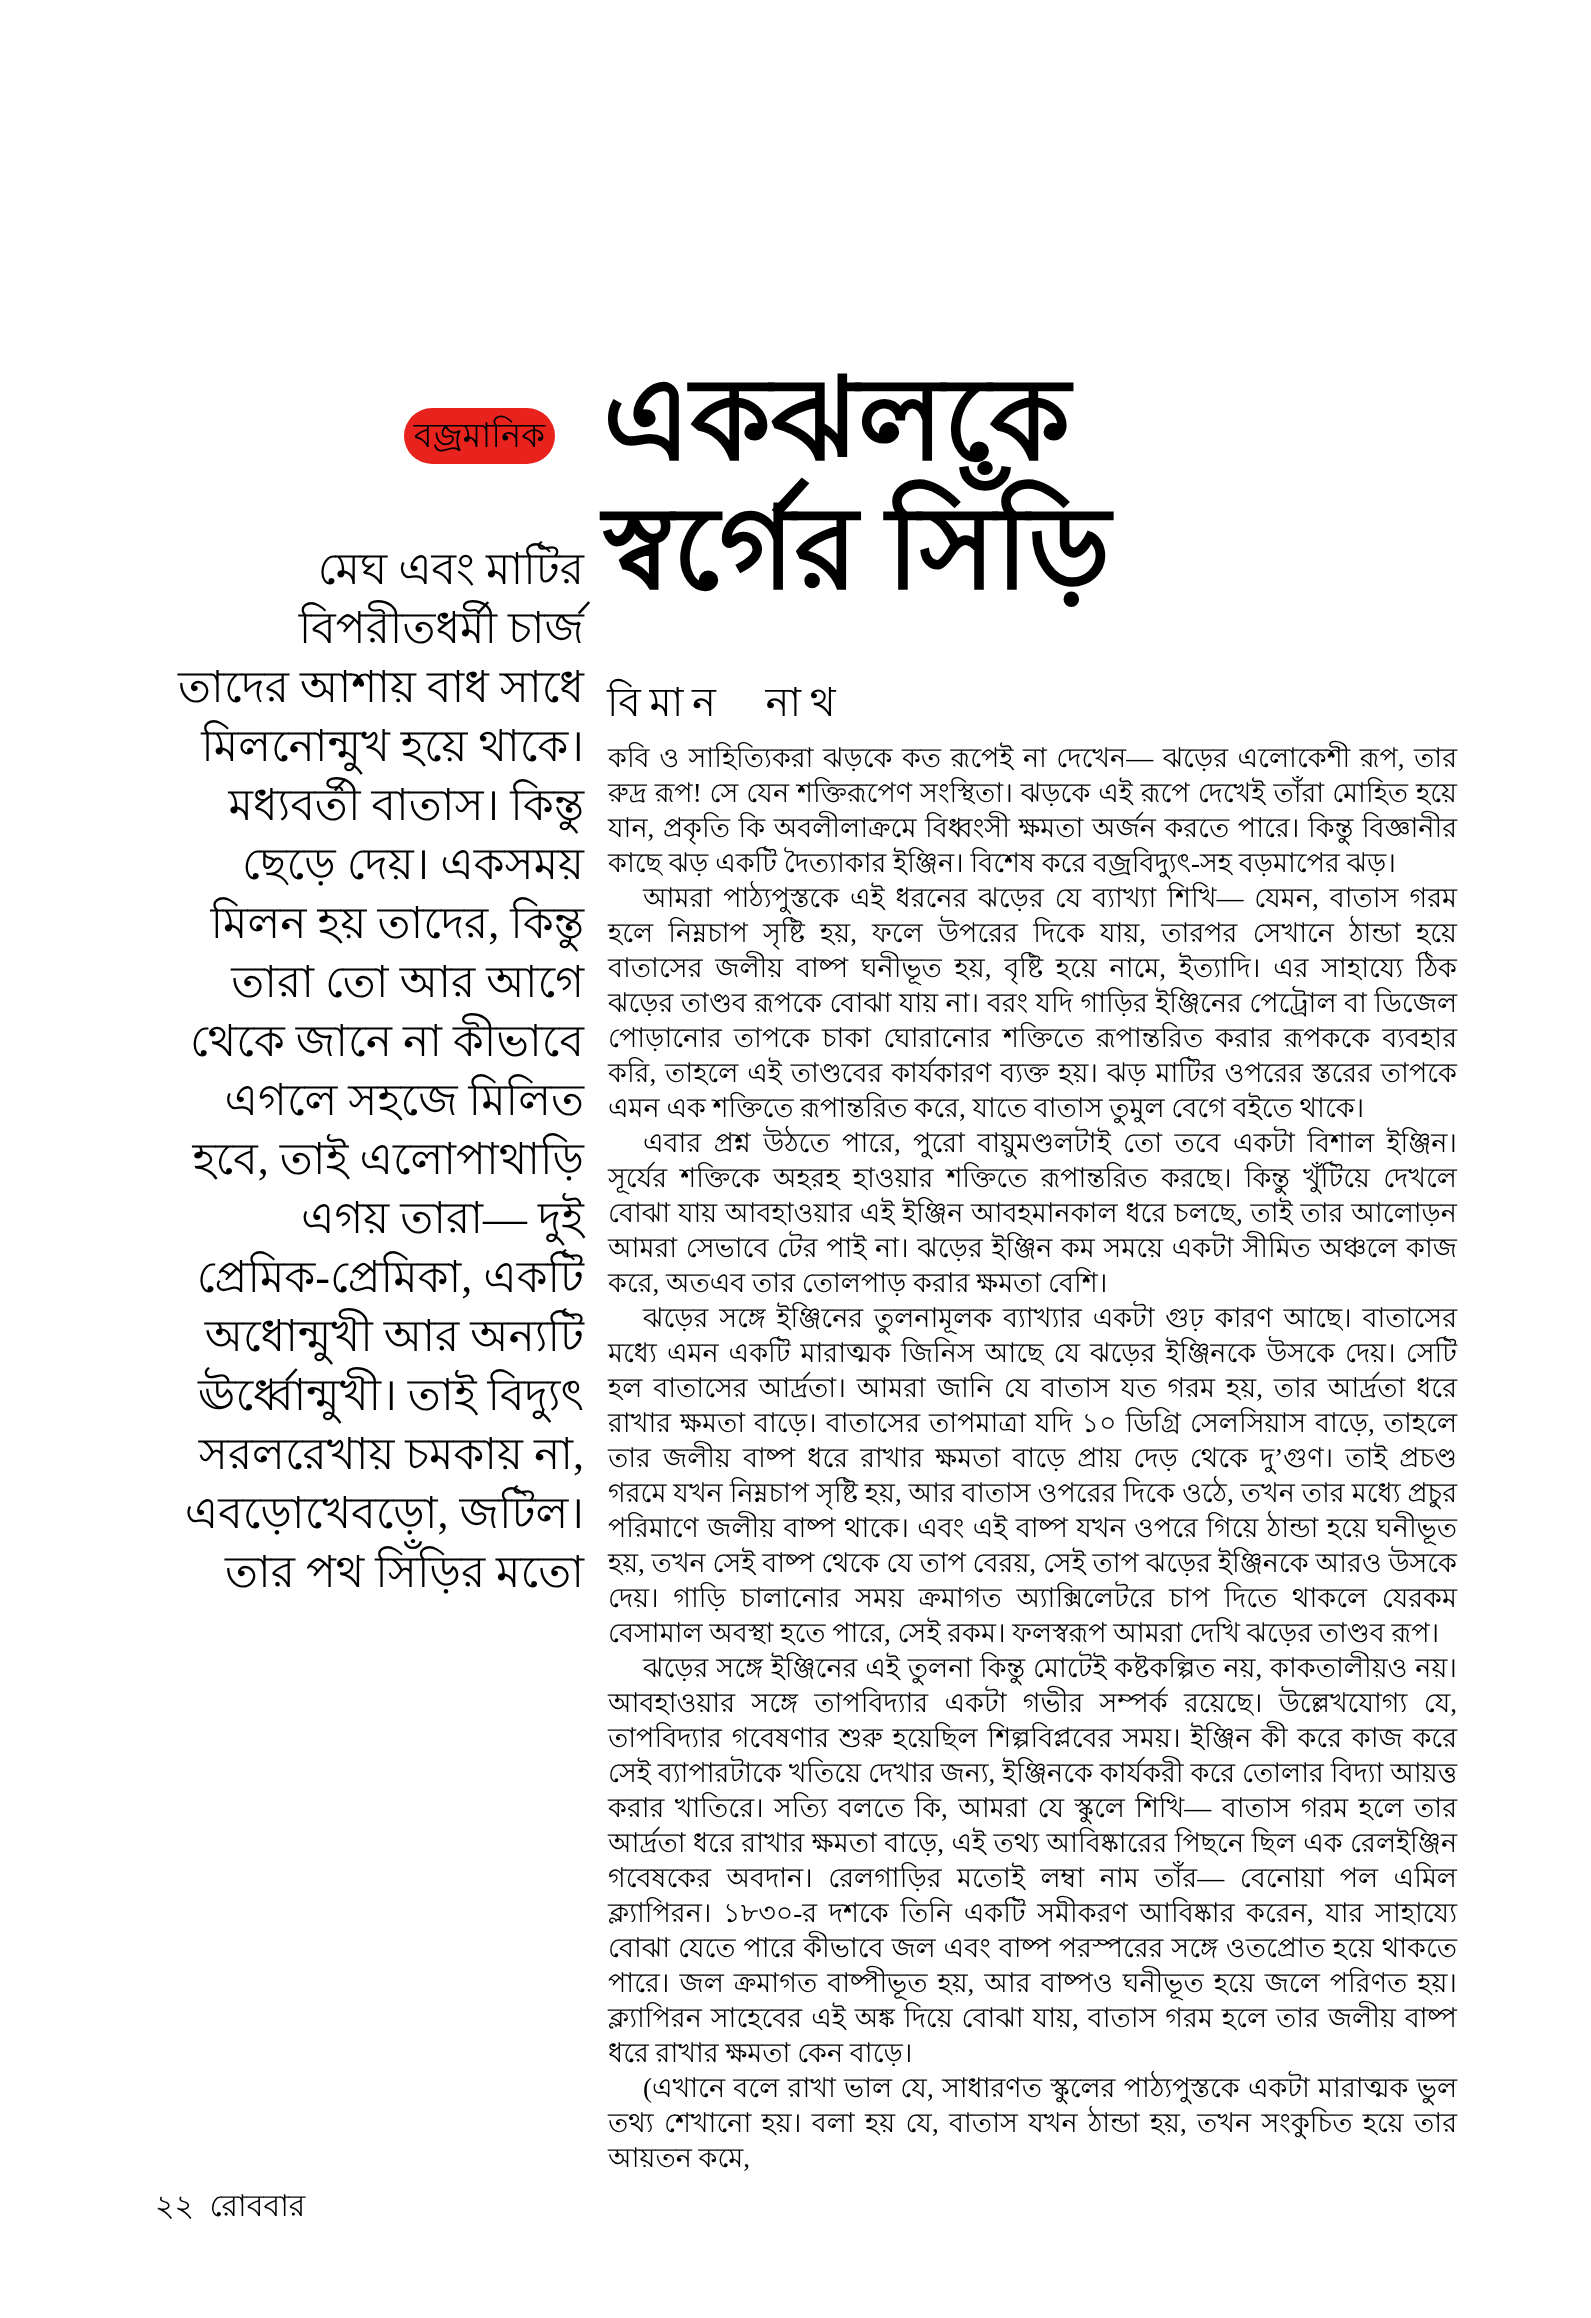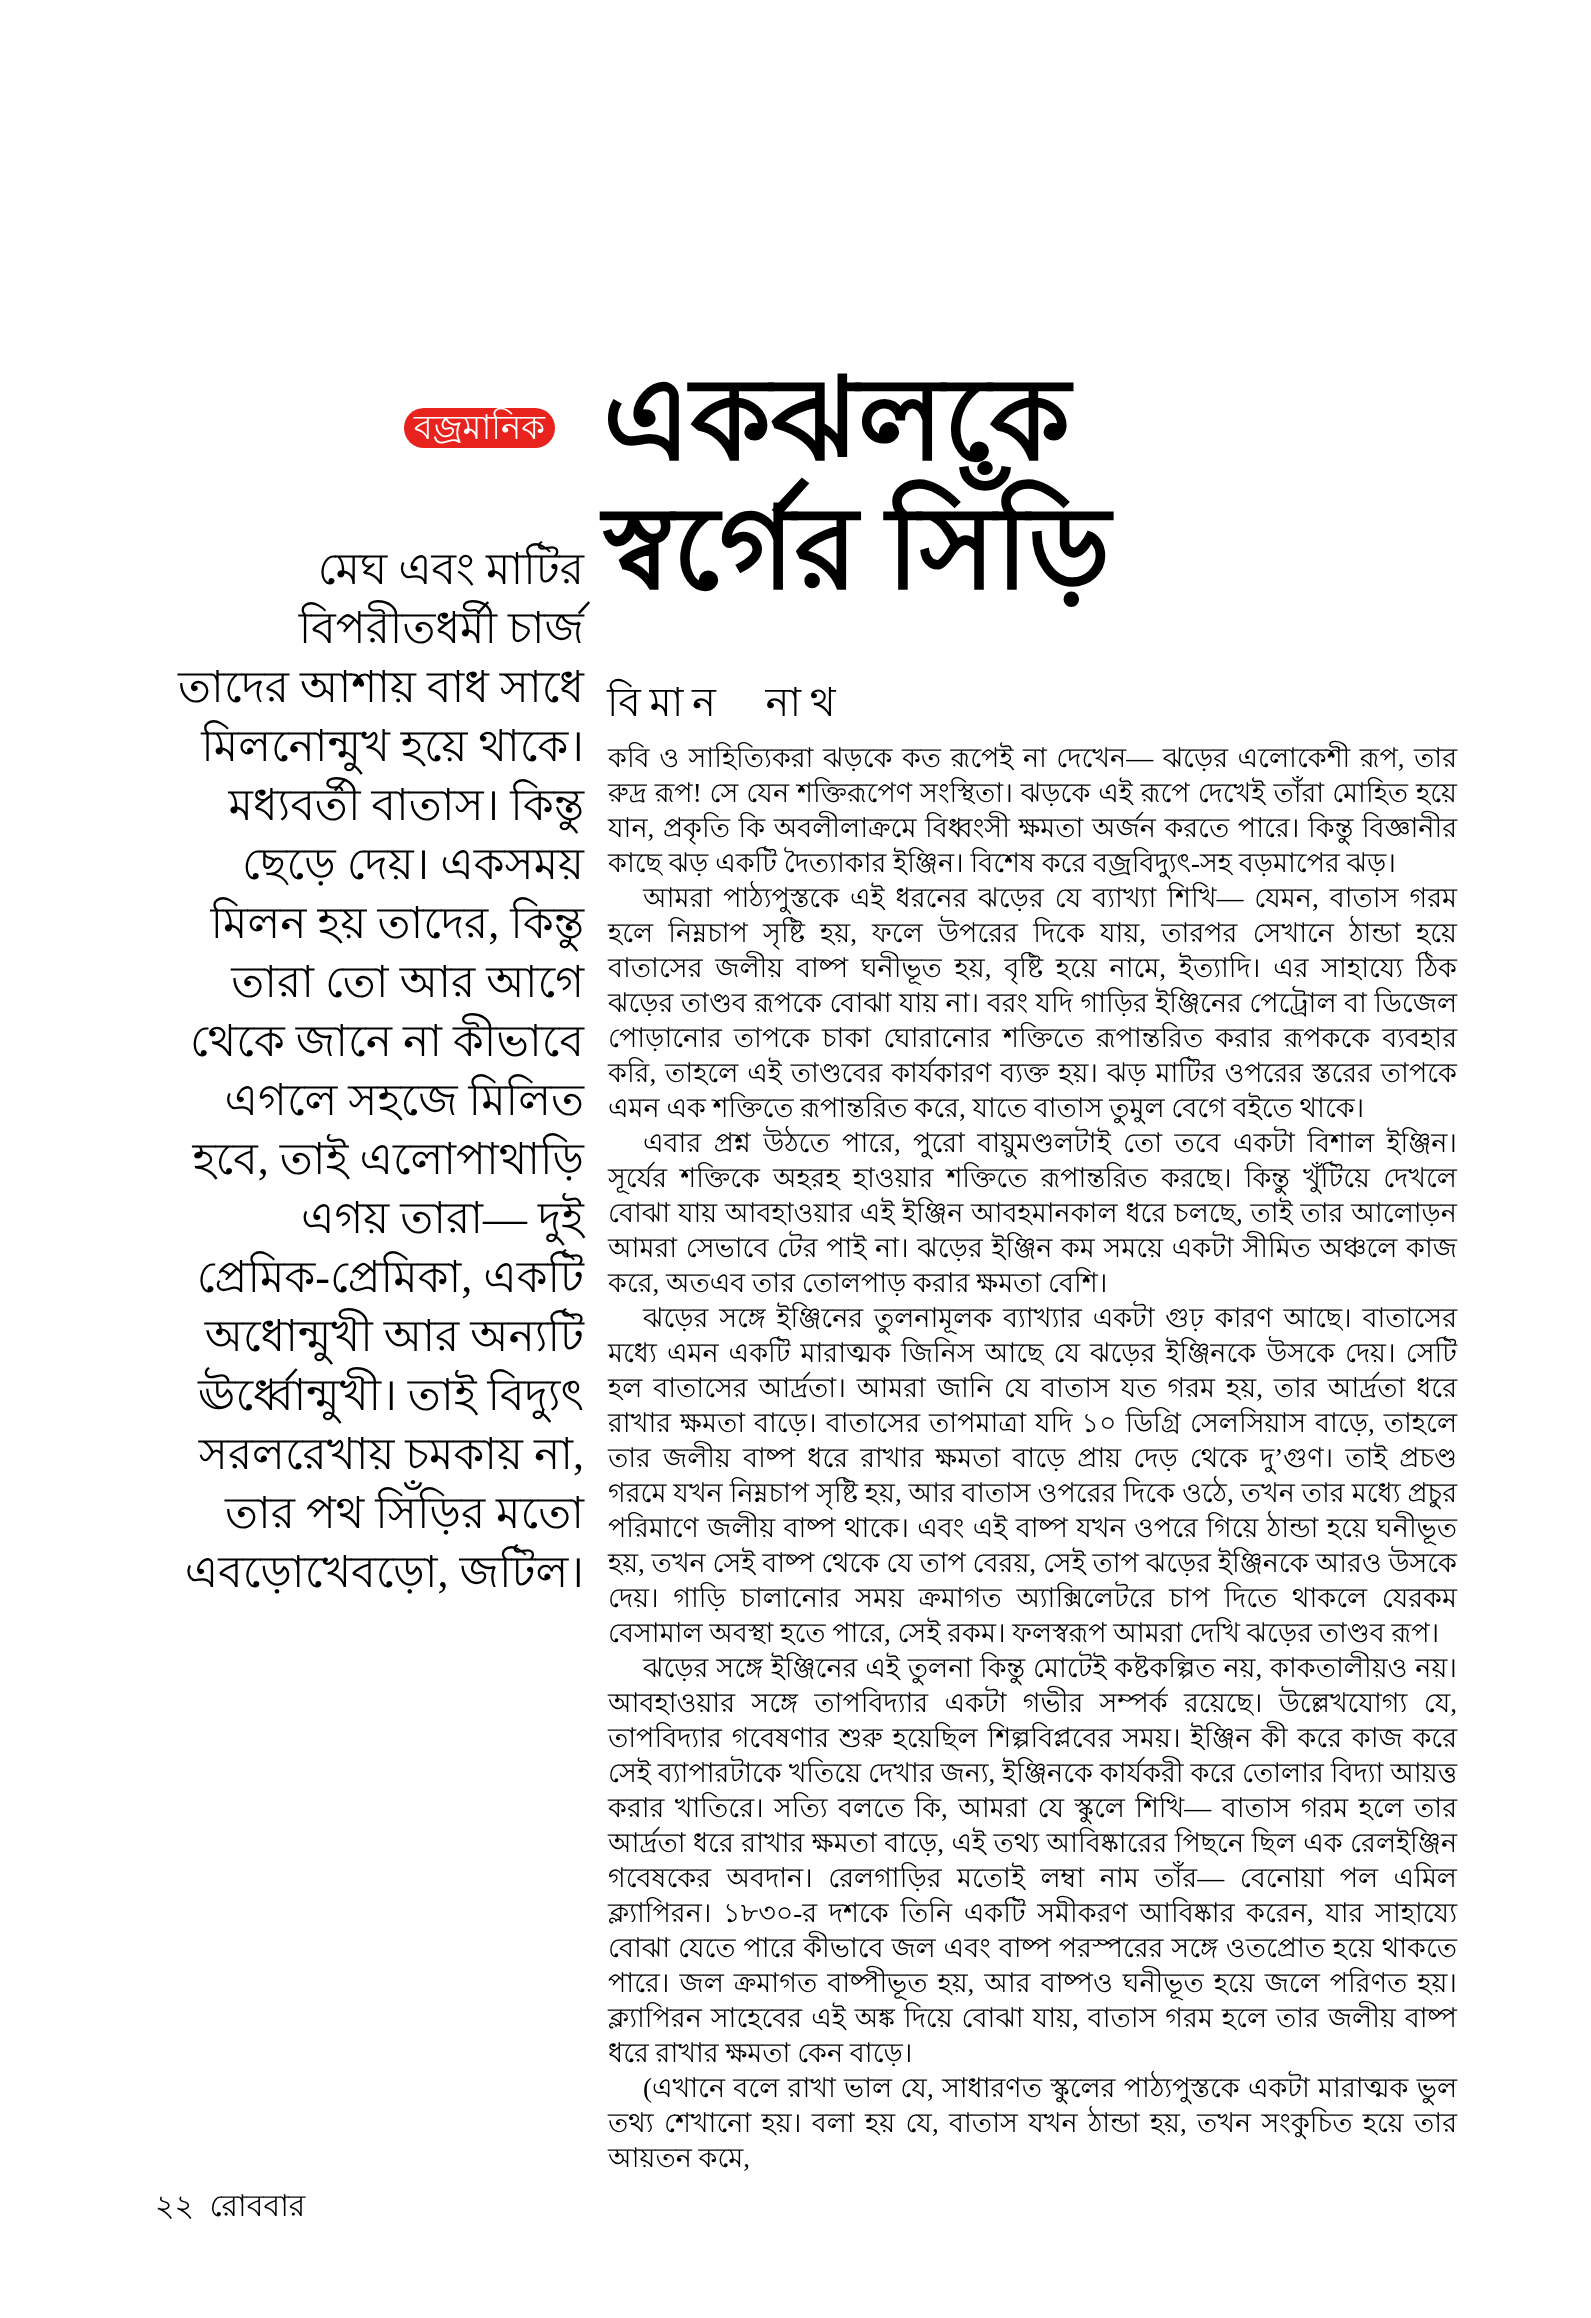--- a/index.html
+++ b/index.html
@@ -18,23 +18,23 @@
     font-family: "Liberation Serif", "DejaVu Serif", serif;
     overflow: hidden;
   }
 
   
   .kicker {
     position: absolute;
     left: 404px;
     top: 408px;
     width: 151px;
-    height: 40px;
+    height: 56px;
     background: #e8231d;
-    color: #ffffff;
+    color: #000000;
     display: flex;
     align-items: center;
     justify-content: center;
     font-size: 34px;
     line-height: 1;
     font-weight: normal;
     white-space: nowrap;
     border-radius: 28px;
   }
 
@@ -132,22 +132,22 @@
     <div class="pq-line">মিলন হয় তাদের, কিন্তু</div>
     <div class="pq-line">তারা তো আর আগে</div>
     <div class="pq-line">থেকে জানে না কীভাবে</div>
     <div class="pq-line">এগলে সহজে মিলিত</div>
     <div class="pq-line">হবে, তাই এলোপাথাড়ি</div>
     <div class="pq-line">এগয় তারা— দুই</div>
     <div class="pq-line">প্রেমিক-প্রেমিকা, একটি</div>
     <div class="pq-line">অধোন্মুখী আর অন্যটি</div>
     <div class="pq-line">ঊর্ধ্বোন্মুখী। তাই বিদ্যুৎ</div>
     <div class="pq-line">সরলরেখায় চমকায় না,</div>
+    <div class="pq-line">এবড়োখেবড়ো, জটিল।</div>
     <div class="pq-line">তার পথ সিঁড়ির মতো</div>
-    <div class="pq-line">এবড়োখেবড়ো, জটিল।</div>
   </aside>
 
   <main class="body-col">
     <p>কবি ও সাহিত্যিকরা ঝড়কে কত রূপেই না দেখেন— ঝড়ের এলোকেশী রূপ, তার রুদ্র রূপ! সে যেন শক্তিরূপেণ সংস্থিতা। ঝড়কে এই রূপে দেখেই তাঁরা মোহিত হয়ে যান, প্রকৃতি কি অবলীলাক্রমে বিধ্বংসী ক্ষমতা অর্জন করতে পারে। কিন্তু বিজ্ঞানীর কাছে ঝড় একটি দৈত্যাকার ইঞ্জিন। বিশেষ করে বজ্রবিদ্যুৎ-সহ বড়মাপের ঝড়।</p>
     <p class="indent">আমরা পাঠ্যপুস্তকে এই ধরনের ঝড়ের যে ব্যাখ্যা শিখি— যেমন, বাতাস গরম হলে নিম্নচাপ সৃষ্টি হয়, ফলে উপরের দিকে যায়, তারপর সেখানে ঠান্ডা হয়ে বাতাসের জলীয় বাষ্প ঘনীভূত হয়, বৃষ্টি হয়ে নামে, ইত্যাদি। এর সাহায্যে ঠিক ঝড়ের তাণ্ডব রূপকে বোঝা যায় না। বরং যদি গাড়ির ইঞ্জিনের পেট্রোল বা ডিজেল পোড়ানোর তাপকে চাকা ঘোরানোর শক্তিতে রূপান্তরিত করার রূপককে ব্যবহার করি, তাহলে এই তাণ্ডবের কার্যকারণ ব্যক্ত হয়। ঝড় মাটির ওপরের স্তরের তাপকে এমন এক শক্তিতে রূপান্তরিত করে, যাতে বাতাস তুমুল বেগে বইতে থাকে।</p>
     <p class="indent">এবার প্রশ্ন উঠতে পারে, পুরো বায়ুমণ্ডলটাই তো তবে একটা বিশাল ইঞ্জিন। সূর্যের শক্তিকে অহরহ হাওয়ার শক্তিতে রূপান্তরিত করছে। কিন্তু খুঁটিয়ে দেখলে বোঝা যায় আবহাওয়ার এই ইঞ্জিন আবহমানকাল ধরে চলছে, তাই তার আলোড়ন আমরা সেভাবে টের পাই না। ঝড়ের ইঞ্জিন কম সময়ে একটা সীমিত অঞ্চলে কাজ করে, অতএব তার তোলপাড় করার ক্ষমতা বেশি।</p>
     <p class="indent">ঝড়ের সঙ্গে ইঞ্জিনের তুলনামূলক ব্যাখ্যার একটা গুঢ় কারণ আছে। বাতাসের মধ্যে এমন একটি মারাত্মক জিনিস আছে যে ঝড়ের ইঞ্জিনকে উসকে দেয়। সেটি হল বাতাসের আর্দ্রতা। আমরা জানি যে বাতাস যত গরম হয়, তার আর্দ্রতা ধরে রাখার ক্ষমতা বাড়ে। বাতাসের তাপমাত্রা যদি ১০ ডিগ্রি সেলসিয়াস বাড়ে, তাহলে তার জলীয় বাষ্প ধরে রাখার ক্ষমতা বাড়ে প্রায় দেড় থেকে দু’গুণ। তাই প্রচণ্ড গরমে যখন নিম্নচাপ সৃষ্টি হয়, আর বাতাস ওপরের দিকে ওঠে, তখন তার মধ্যে প্রচুর পরিমাণে জলীয় বাষ্প থাকে। এবং এই বাষ্প যখন ওপরে গিয়ে ঠান্ডা হয়ে ঘনীভূত হয়, তখন সেই বাষ্প থেকে যে তাপ বেরয়, সেই তাপ ঝড়ের ইঞ্জিনকে আরও উসকে দেয়। গাড়ি চালানোর সময় ক্রমাগত অ্যাক্সিলেটরে চাপ দিতে থাকলে যেরকম বেসামাল অবস্থা হতে পারে, সেই রকম। ফলস্বরূপ আমরা দেখি ঝড়ের তাণ্ডব রূপ।</p>
     <p class="indent">ঝড়ের সঙ্গে ইঞ্জিনের এই তুলনা কিন্তু মোটেই কষ্টকল্পিত নয়, কাকতালীয়ও নয়। আবহাওয়ার সঙ্গে তাপবিদ্যার একটা গভীর সম্পর্ক রয়েছে। উল্লেখযোগ্য যে, তাপবিদ্যার গবেষণার শুরু হয়েছিল শিল্পবিপ্লবের সময়। ইঞ্জিন কী করে কাজ করে সেই ব্যাপারটাকে খতিয়ে দেখার জন্য, ইঞ্জিনকে কার্যকরী করে তোলার বিদ্যা আয়ত্ত করার খাতিরে। সত্যি বলতে কি, আমরা যে স্কুলে শিখি— বাতাস গরম হলে তার আর্দ্রতা ধরে রাখার ক্ষমতা বাড়ে, এই তথ্য আবিষ্কারের পিছনে ছিল এক রেলইঞ্জিন গবেষকের অবদান। রেলগাড়ির মতোই লম্বা নাম তাঁর— বেনোয়া পল এমিল ক্ল্যাপিরন। ১৮৩০-র দশকে তিনি একটি সমীকরণ আবিষ্কার করেন, যার সাহায্যে বোঝা যেতে পারে কীভাবে জল এবং বাষ্প পরস্পরের সঙ্গে ওতপ্রোত হয়ে থাকতে পারে। জল ক্রমাগত বাষ্পীভূত হয়, আর বাষ্পও ঘনীভূত হয়ে জলে পরিণত হয়। ক্ল্যাপিরন সাহেবের এই অঙ্ক দিয়ে বোঝা যায়, বাতাস গরম হলে তার জলীয় বাষ্প ধরে রাখার ক্ষমতা কেন বাড়ে।</p>
     <p class="indent">(এখানে বলে রাখা ভাল যে, সাধারণত স্কুলের পাঠ্যপুস্তকে একটা মারাত্মক ভুল তথ্য শেখানো হয়। বলা হয় যে, বাতাস যখন ঠান্ডা হয়, তখন সংকুচিত হয়ে তার আয়তন কমে,</p>
   </main>

